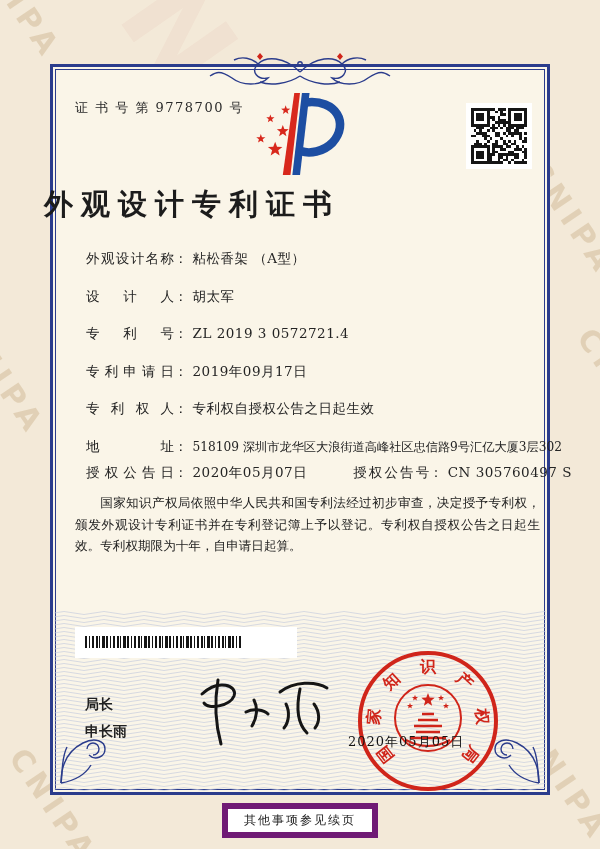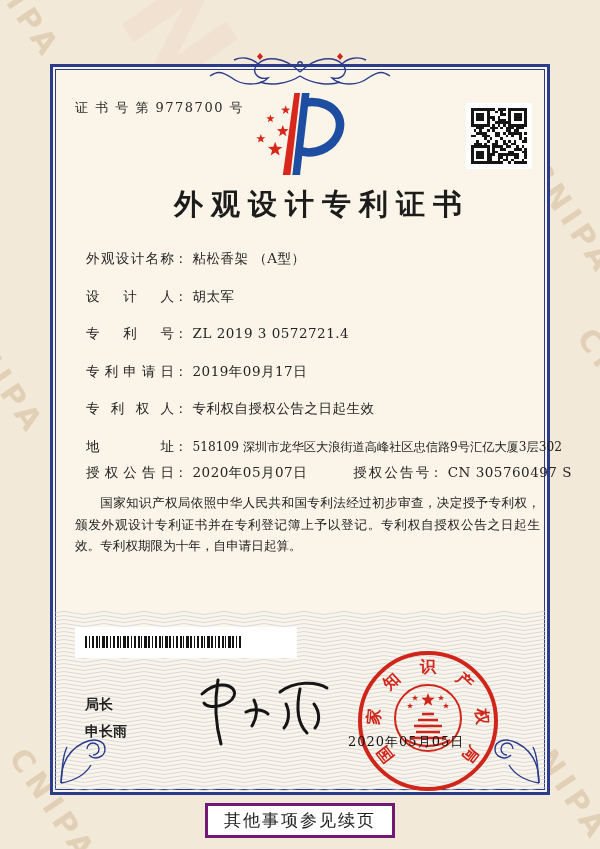--- a/index.html
+++ b/index.html
@@ -14,21 +14,21 @@
   .wm-red{position:absolute;font-family:"DejaVu Sans", sans-serif;font-weight:bold;font-size:120px;
       letter-spacing:20px;color:rgba(205,70,70,.05);white-space:nowrap;transform:rotate(55deg);}
   .frame{position:absolute;left:50px;top:64px;width:500px;height:731px;border:3px solid var(--border-blue);
       background:#faf5e8;}
   .frame-inner{position:absolute;inset:2px;border:1px solid var(--border-blue);}
   .cert-number{position:absolute;left:75px;top:99px;font-size:13px;letter-spacing:1.5px;color:var(--ink);}
   .logo{position:absolute;left:238px;top:91px;}
   .qr{position:absolute;left:466px;top:103px;background:#fff;padding:5px;}
   .qr-grid{display:grid;grid-template-columns:repeat(21,1fr);width:56px;height:56px;}
   .qr-grid div.on{background:#151515;}
-  .title{position:absolute;left:0;right:0;top:185px;text-align:center;font-size:29px;font-weight:700;
+  .title{position:absolute;left:0;right:0;top:185px;text-align:left;font-size:29px;font-weight:700;
       letter-spacing:8px;color:#1c1c1c;margin-left:44px;}
   .fields{position:absolute;left:86px;right:56px;top:247px;font-size:13.5px;color:#242424;}
   .field-row{margin-bottom:14.5px;line-height:23px;white-space:nowrap;}
   .f-label{display:inline-block;width:88px;text-align:justify;text-align-last:justify;vertical-align:top;}
   .f-colon{display:inline-block;}
   .f-value{margin-left:5px;letter-spacing:.5px;}
   .f-value.addr{font-size:12.2px;letter-spacing:0;}
   .grant-row{margin-top:-2px;white-space:nowrap;line-height:23px;}
   .grant-gap{display:inline-block;width:46px;}
   .legal{position:absolute;left:75px;right:60px;top:492px;font-size:12.6px;line-height:1.72;
@@ -39,21 +39,21 @@
       background:repeating-linear-gradient(90deg,#141414 0 2px,transparent 2px 3.5px,#141414 3.5px 4.5px,transparent 4.5px 6.5px,#141414 6.5px 9px,transparent 9px 10.5px);}
   .signer{position:absolute;left:85px;top:691px;font-family:"DejaVu Sans", sans-serif;font-weight:700;
       font-size:14px;color:#222;line-height:27px;}
   .signature{position:absolute;left:188px;top:666px;}
   .seal{position:absolute;left:352px;top:648px;}
   .seal-date{position:absolute;left:348px;top:733px;width:168px;font-size:13px;
       letter-spacing:1px;color:#141414;}
   .page-info{position:absolute;left:50px;right:50px;top:767px;text-align:center;font-size:11.5px;
       letter-spacing:2px;color:#333;}
   .footer-note-wrap{position:absolute;left:0;right:0;top:803px;display:flex;justify-content:center;}
-  .footer-note{background:#fff;border:3px solid #701a75;padding:3px 16px;font-size:17px;
+  .footer-note{background:#fff;border:6px solid #701a75;padding:3px 16px;font-size:12px;
       letter-spacing:2px;color:#222;}
   .waves{position:absolute;left:54px;top:610px;}
   .ornament-top{position:absolute;left:208px;top:50px;}
   .corner{position:absolute;top:731px;}
   .corner.bl{left:57px;}
   .corner.br{left:491px;transform:scaleX(-1);}
 </style>
 </head>
 <body>
 

